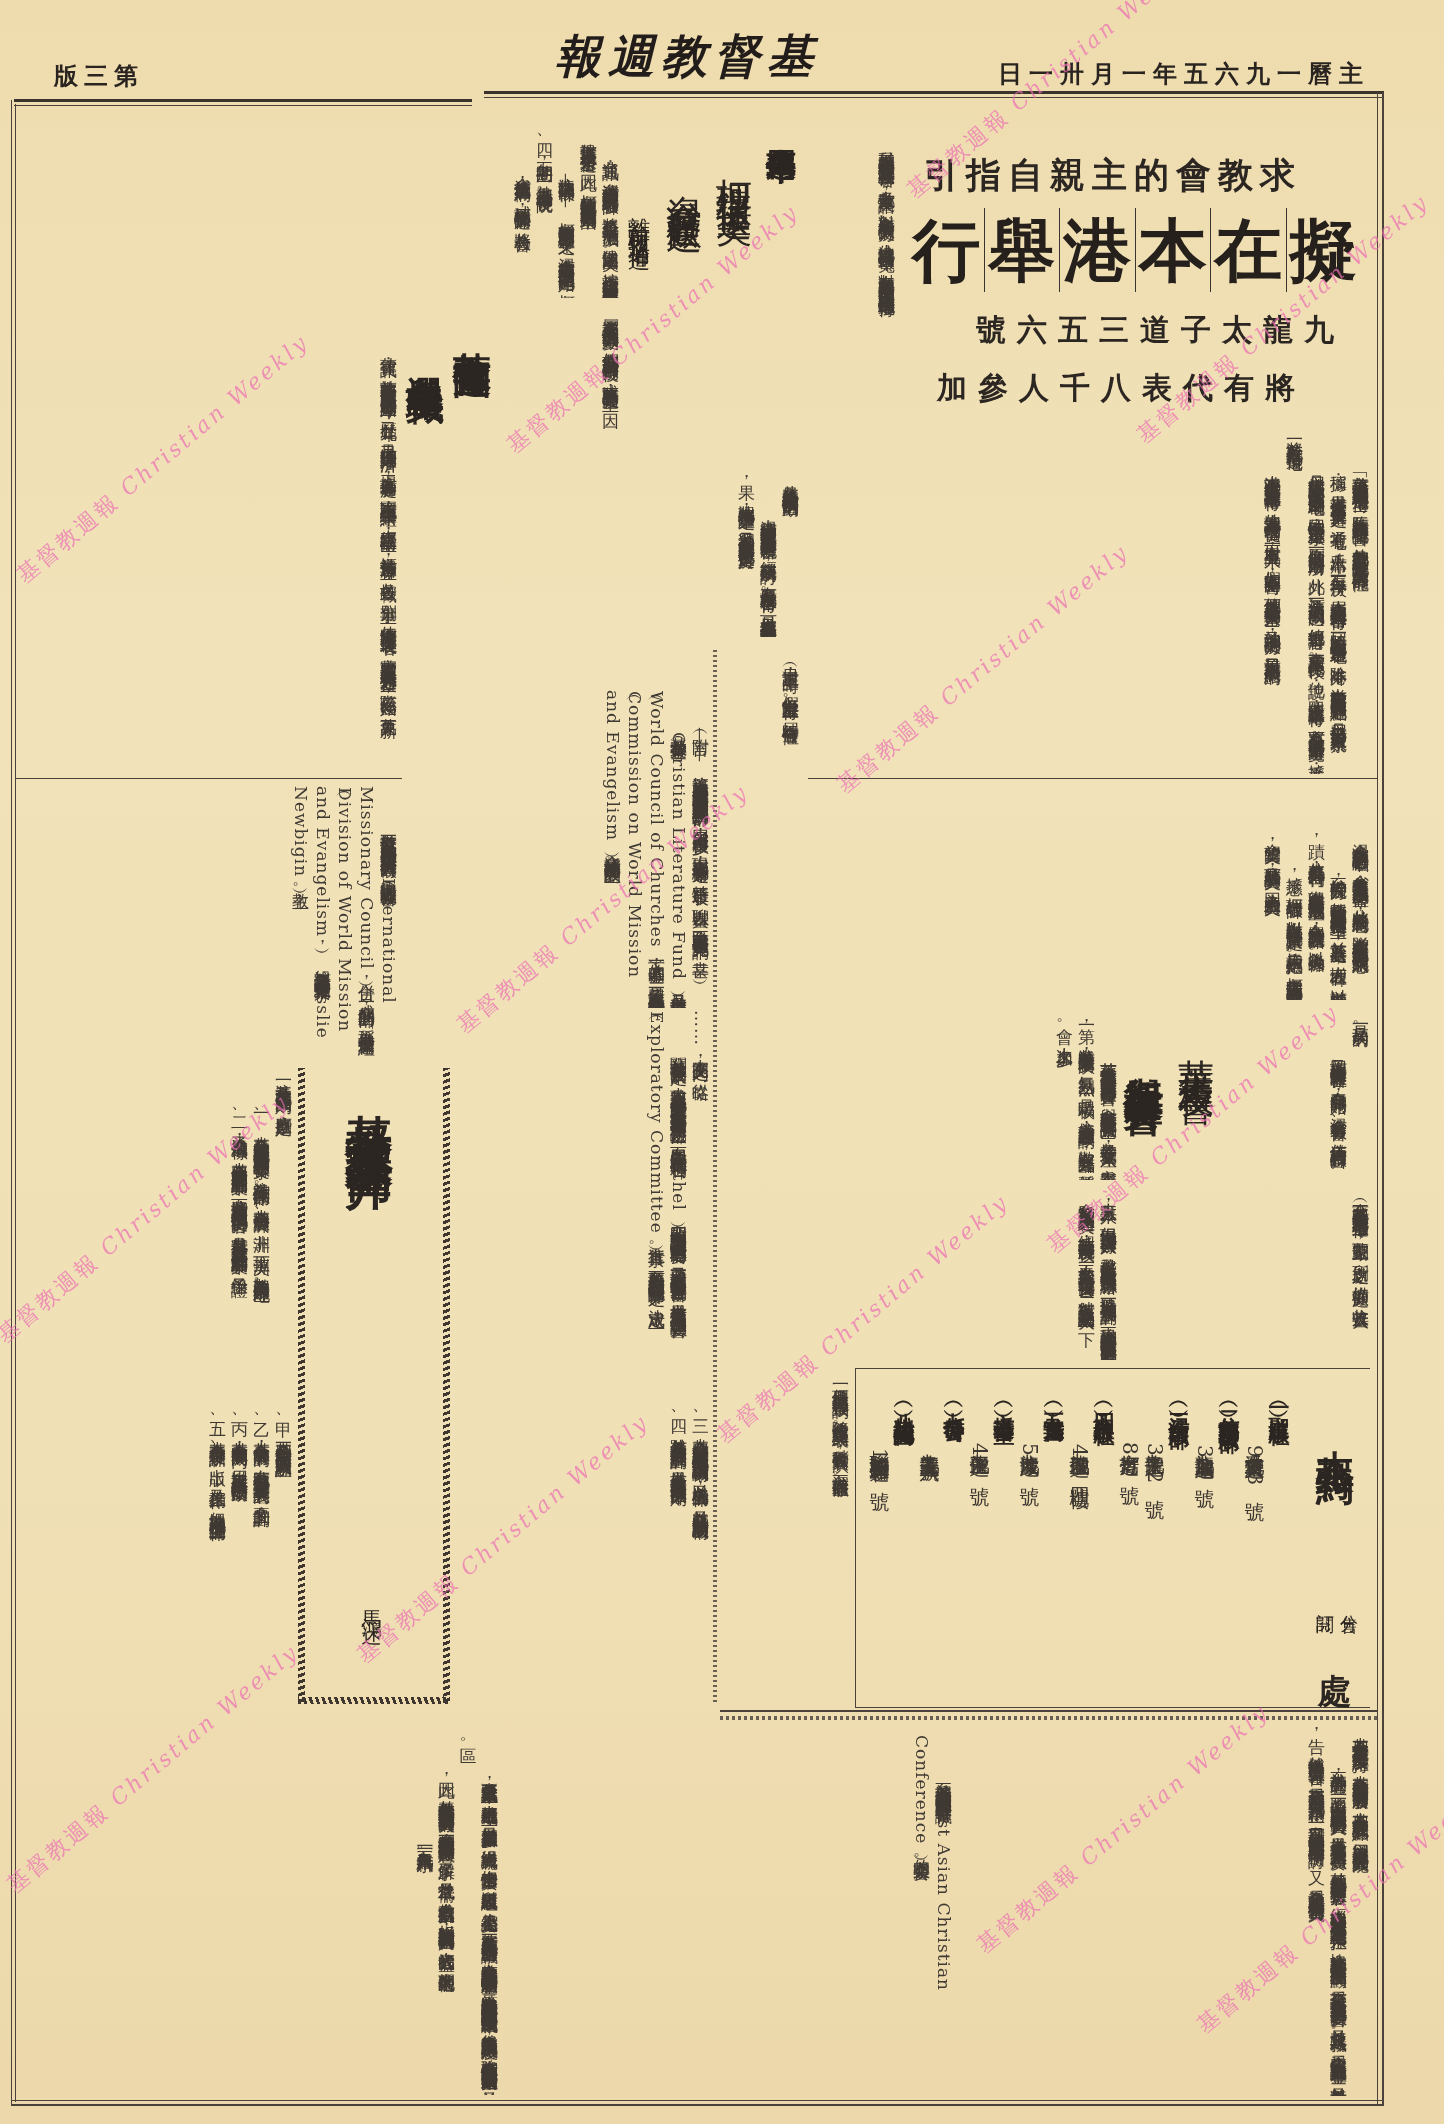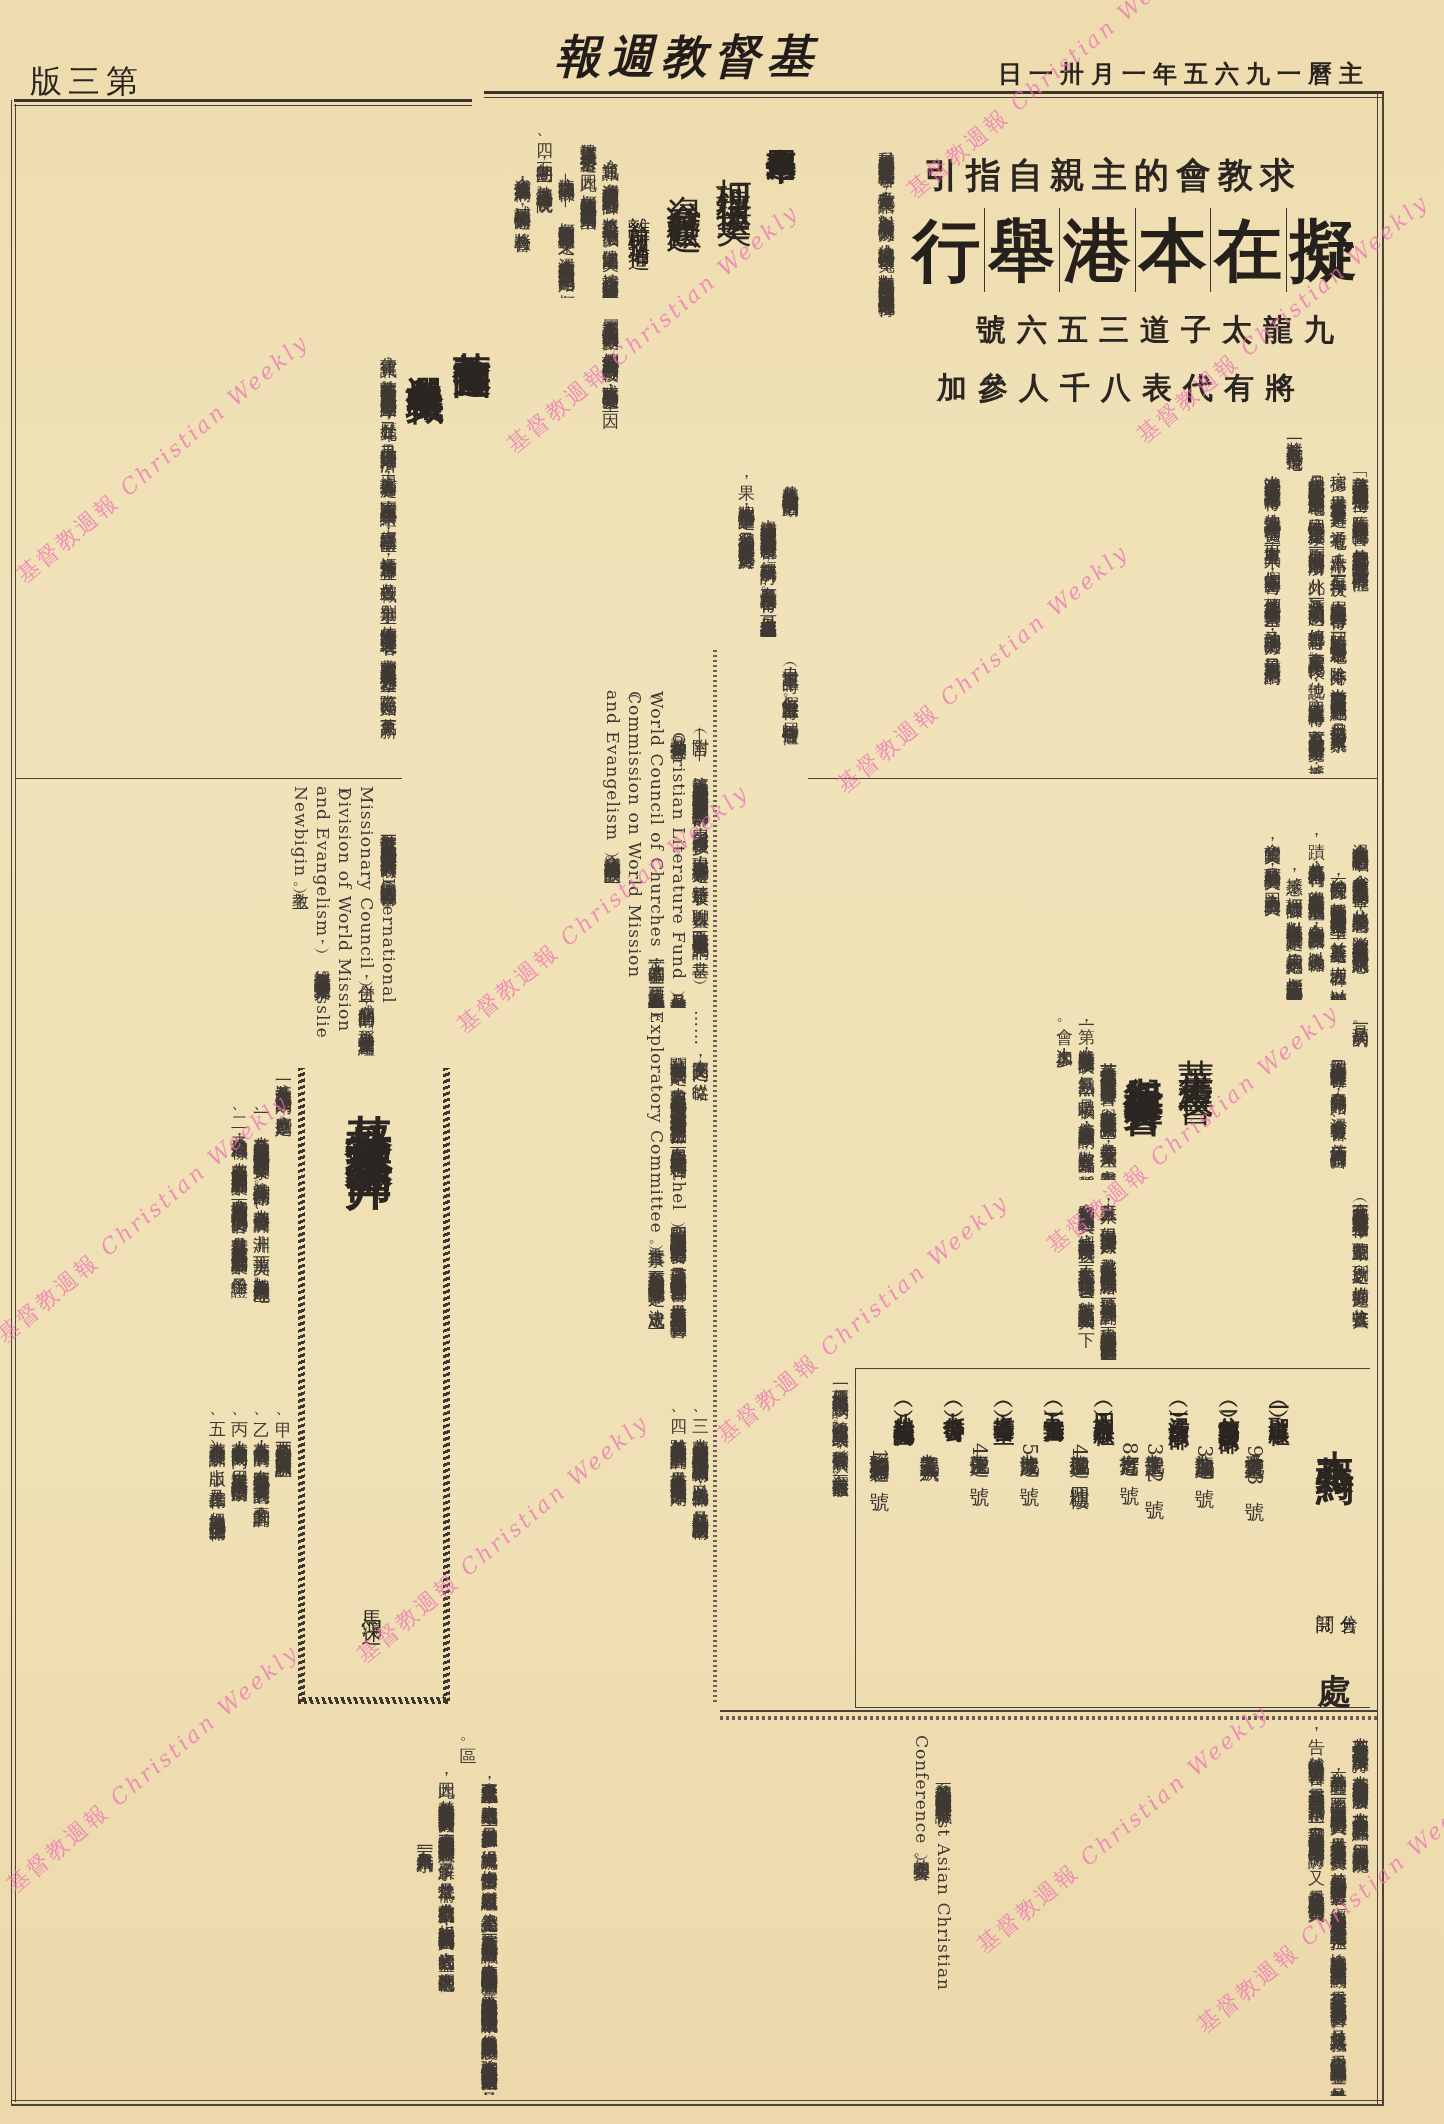--- a/index.html
+++ b/index.html
@@ -17,21 +17,21 @@
 .hr{position:absolute;height:0;border-top:1px solid #4b433b}
 .hr2{position:absolute;height:0;border-top:3px solid #3b342e}
 .vr{position:absolute;width:0;border-left:1px solid #4b433b}
 .wavy-v{position:absolute;width:4px;background:repeating-linear-gradient(180deg,#6a5f55 0 2px,transparent 2px 5px)}
 .wavy-h{position:absolute;height:4px;background:repeating-linear-gradient(90deg,#6a5f55 0 3px,transparent 3px 6px)}
 .rope-v{position:absolute;width:7px;background:repeating-linear-gradient(160deg,#3f362f 0 3px,transparent 3px 6px)}
 .rope-h{position:absolute;height:7px;background:repeating-linear-gradient(70deg,#3f362f 0 3px,transparent 3px 6px)}
 
 
 .mh-title{position:absolute;left:550px;top:26px;width:275px;font-size:46px;font-weight:bold;font-style:italic;letter-spacing:7px;text-align:center;color:#221d1a}
-.mh-page{position:absolute;left:48px;top:60px;width:96px;font-size:32px;font-weight:normal;letter-spacing:6px;text-align:right;color:#2a2420}
+.mh-page{position:absolute;left:48px;top:60px;width:96px;font-size:24px;font-weight:bold;letter-spacing:6px;text-align:right;color:#2a2420}
 .mh-date{position:absolute;left:998px;top:58px;width:372px;font-size:24px;font-weight:bold;letter-spacing:7px;text-align:right;color:#2a2420}
 
 
 .bwa-kicker{position:absolute;left:62px;top:30px;width:340px;font-size:35px;letter-spacing:7px;text-align:right;font-weight:bold;color:#2c2622}
 .bwa-main{position:absolute;left:9px;top:86px;width:452px;height:84px;display:flex;flex-direction:row-reverse}
 .bwa-main span{flex:1;text-align:center;font-size:68px;line-height:84px;font-weight:bold;color:#26201c}
 .bwa-main span:not(:last-child){border-left:1px solid #3a342e}
 .bwa-sub{position:absolute;font-size:30px;letter-spacing:11px;text-align:right;font-weight:bold;color:#2c2622}
 
 

